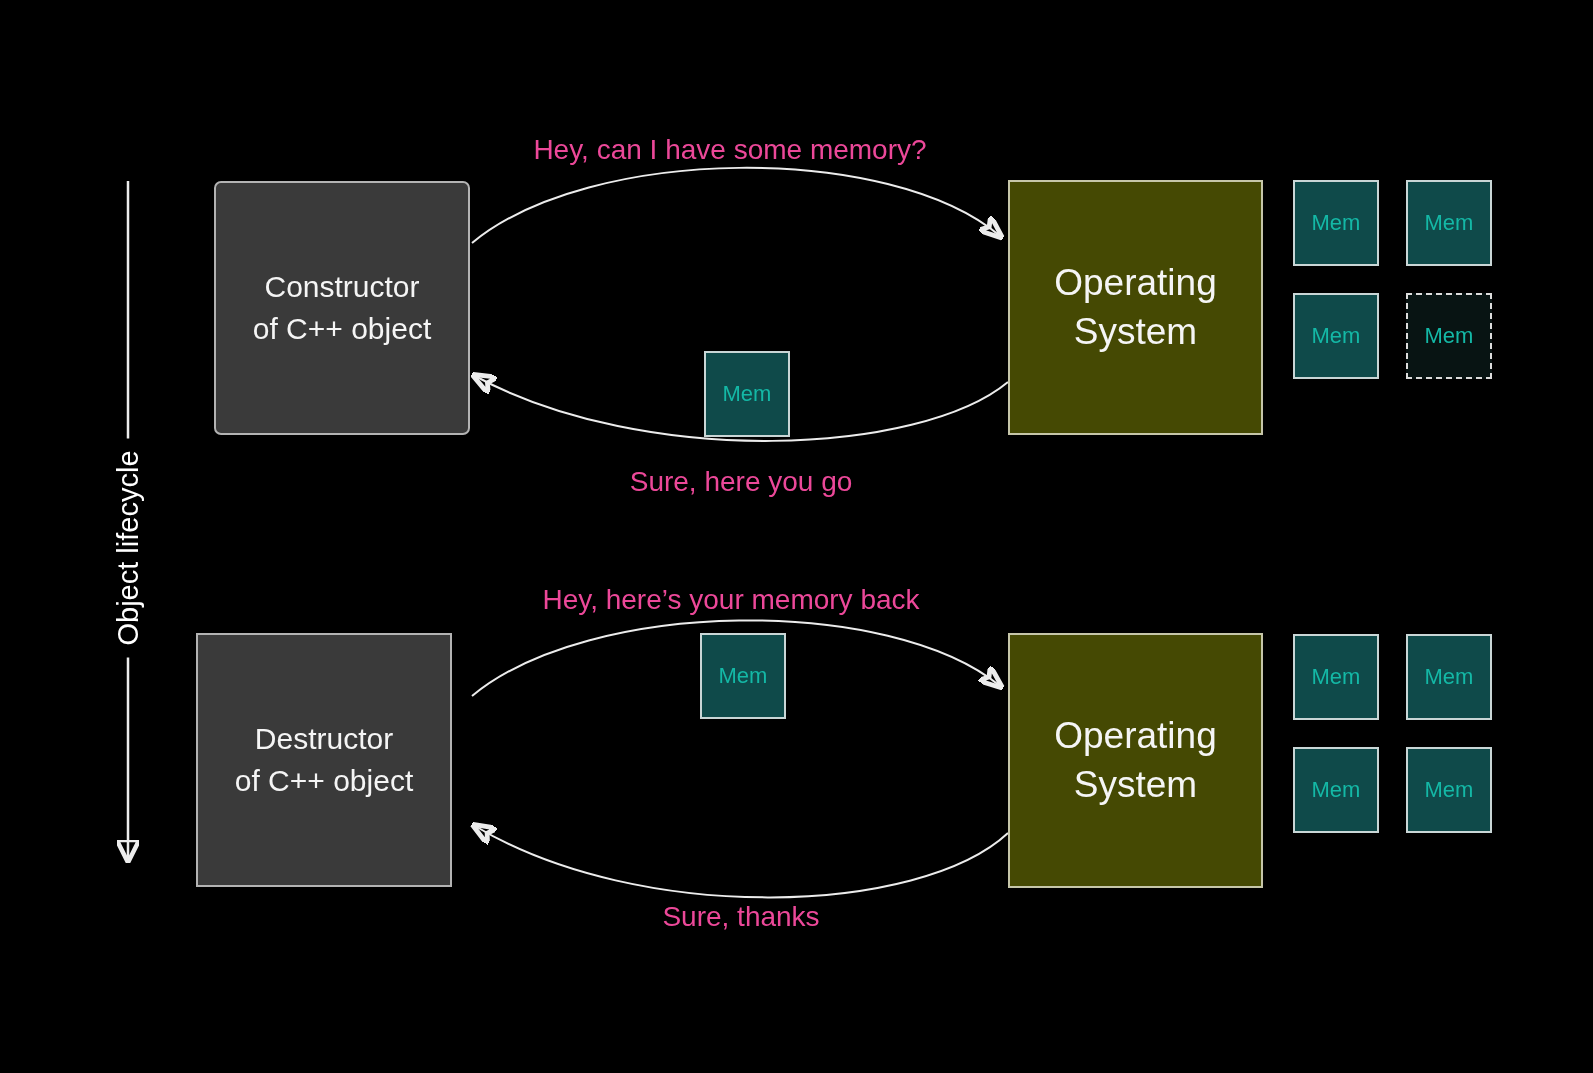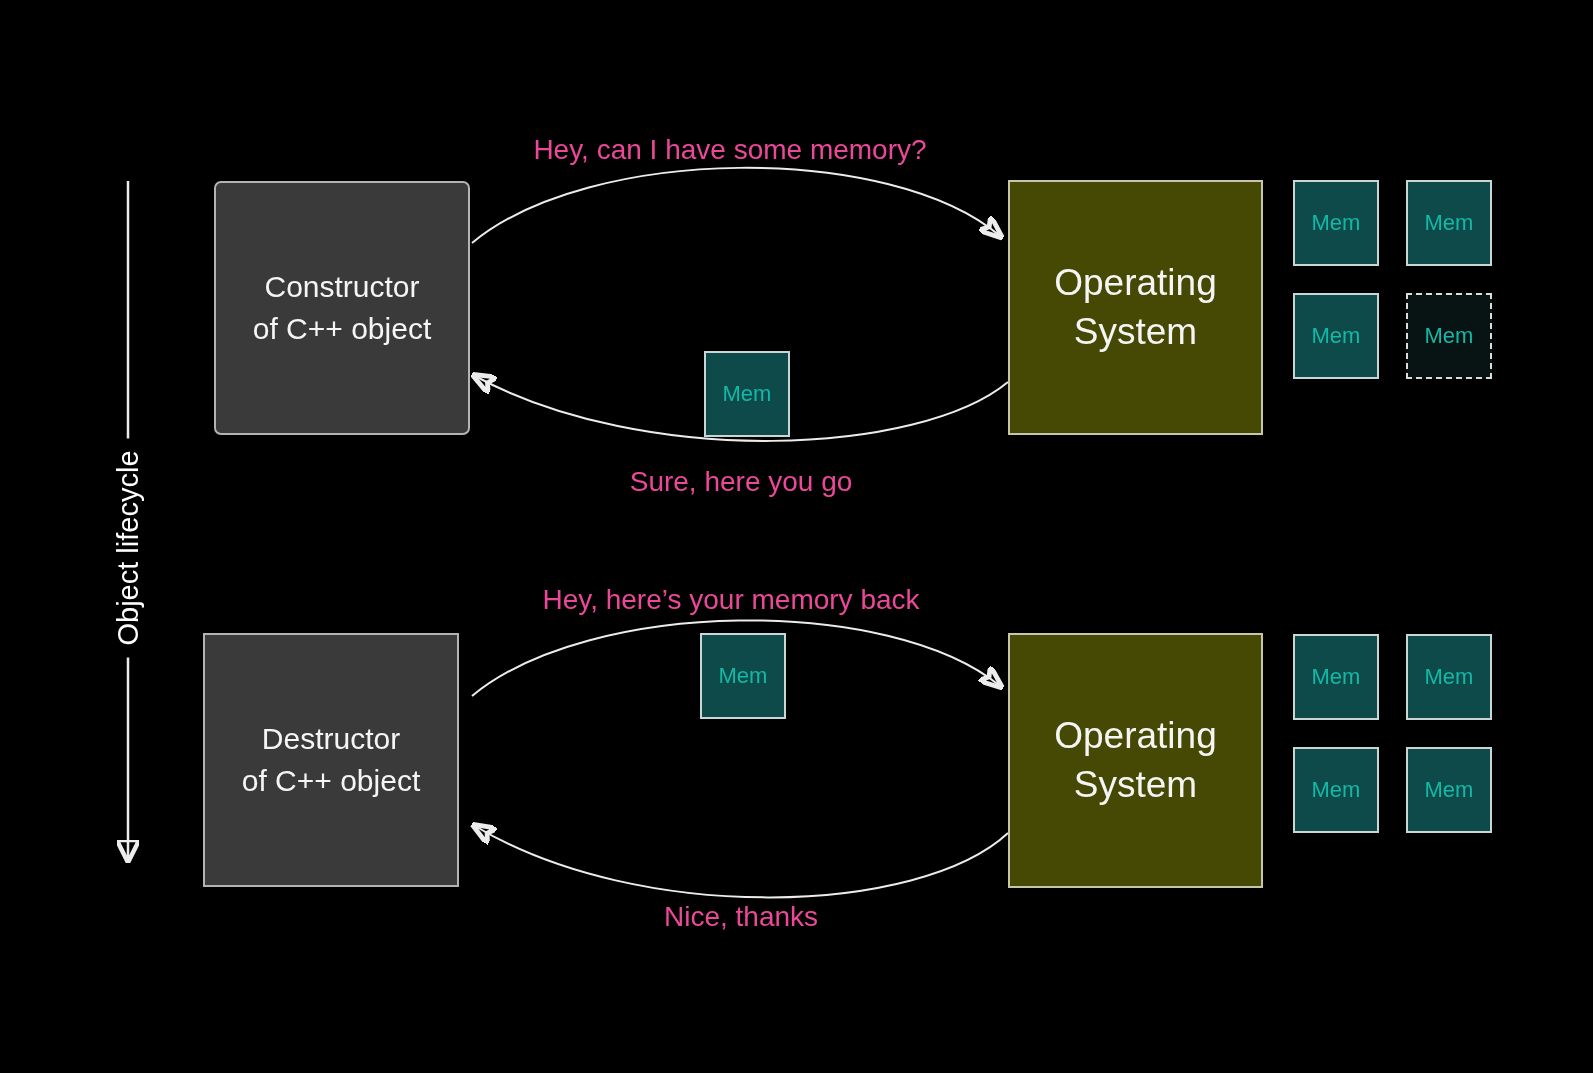--- a/index.html
+++ b/index.html
@@ -39,21 +39,21 @@
     color: #f5f5f5;
   }
   .actor {
     width: 256px; height: 254px;
     background: #3a3a3a;
     border: 2px solid #b3b3b3;
     font-size: 30px;
     line-height: 1.4;
   }
   .constructor-box { left: 214px; top: 181px; border-radius: 7px; }
-  .destructor-box  { left: 203px; top: 633px; justify-content: center; }
+  .destructor-box  { left: 196px; top: 633px; justify-content: center; }
 
   .os {
     width: 255px; height: 255px;
     background: #454903;
     border: 2px solid #c6c6a9;
     font-size: 37px;
     line-height: 1.32;
     font-weight: 400;
   }
   .os-construction { left: 1008px; top: 180px; }
@@ -145,21 +145,21 @@
     <div>
       <div class="box mem g1c1 r1a available">Mem</div>
       <div class="box mem g1c2 r1a available">Mem</div>
       <div class="box mem g1c1 r1b available">Mem</div>
       <div class="box mem g1c2 r1b allocated">Mem</div>
     </div>
   </div>
 
   <div>
     <div class="speech req-destruction">Hey, here’s your memory back</div>
-    <div class="speech res-destruction">Nice, thanks</div>
+    <div class="speech res-destruction">Sure, thanks</div>
 
     <div class="box actor destructor-box">
       <span>Destructor</span>
       <span>of C++ object</span>
     </div>
 
     <div class="box os os-destruction">
       <span>Operating</span>
       <span>System</span>
     </div>

